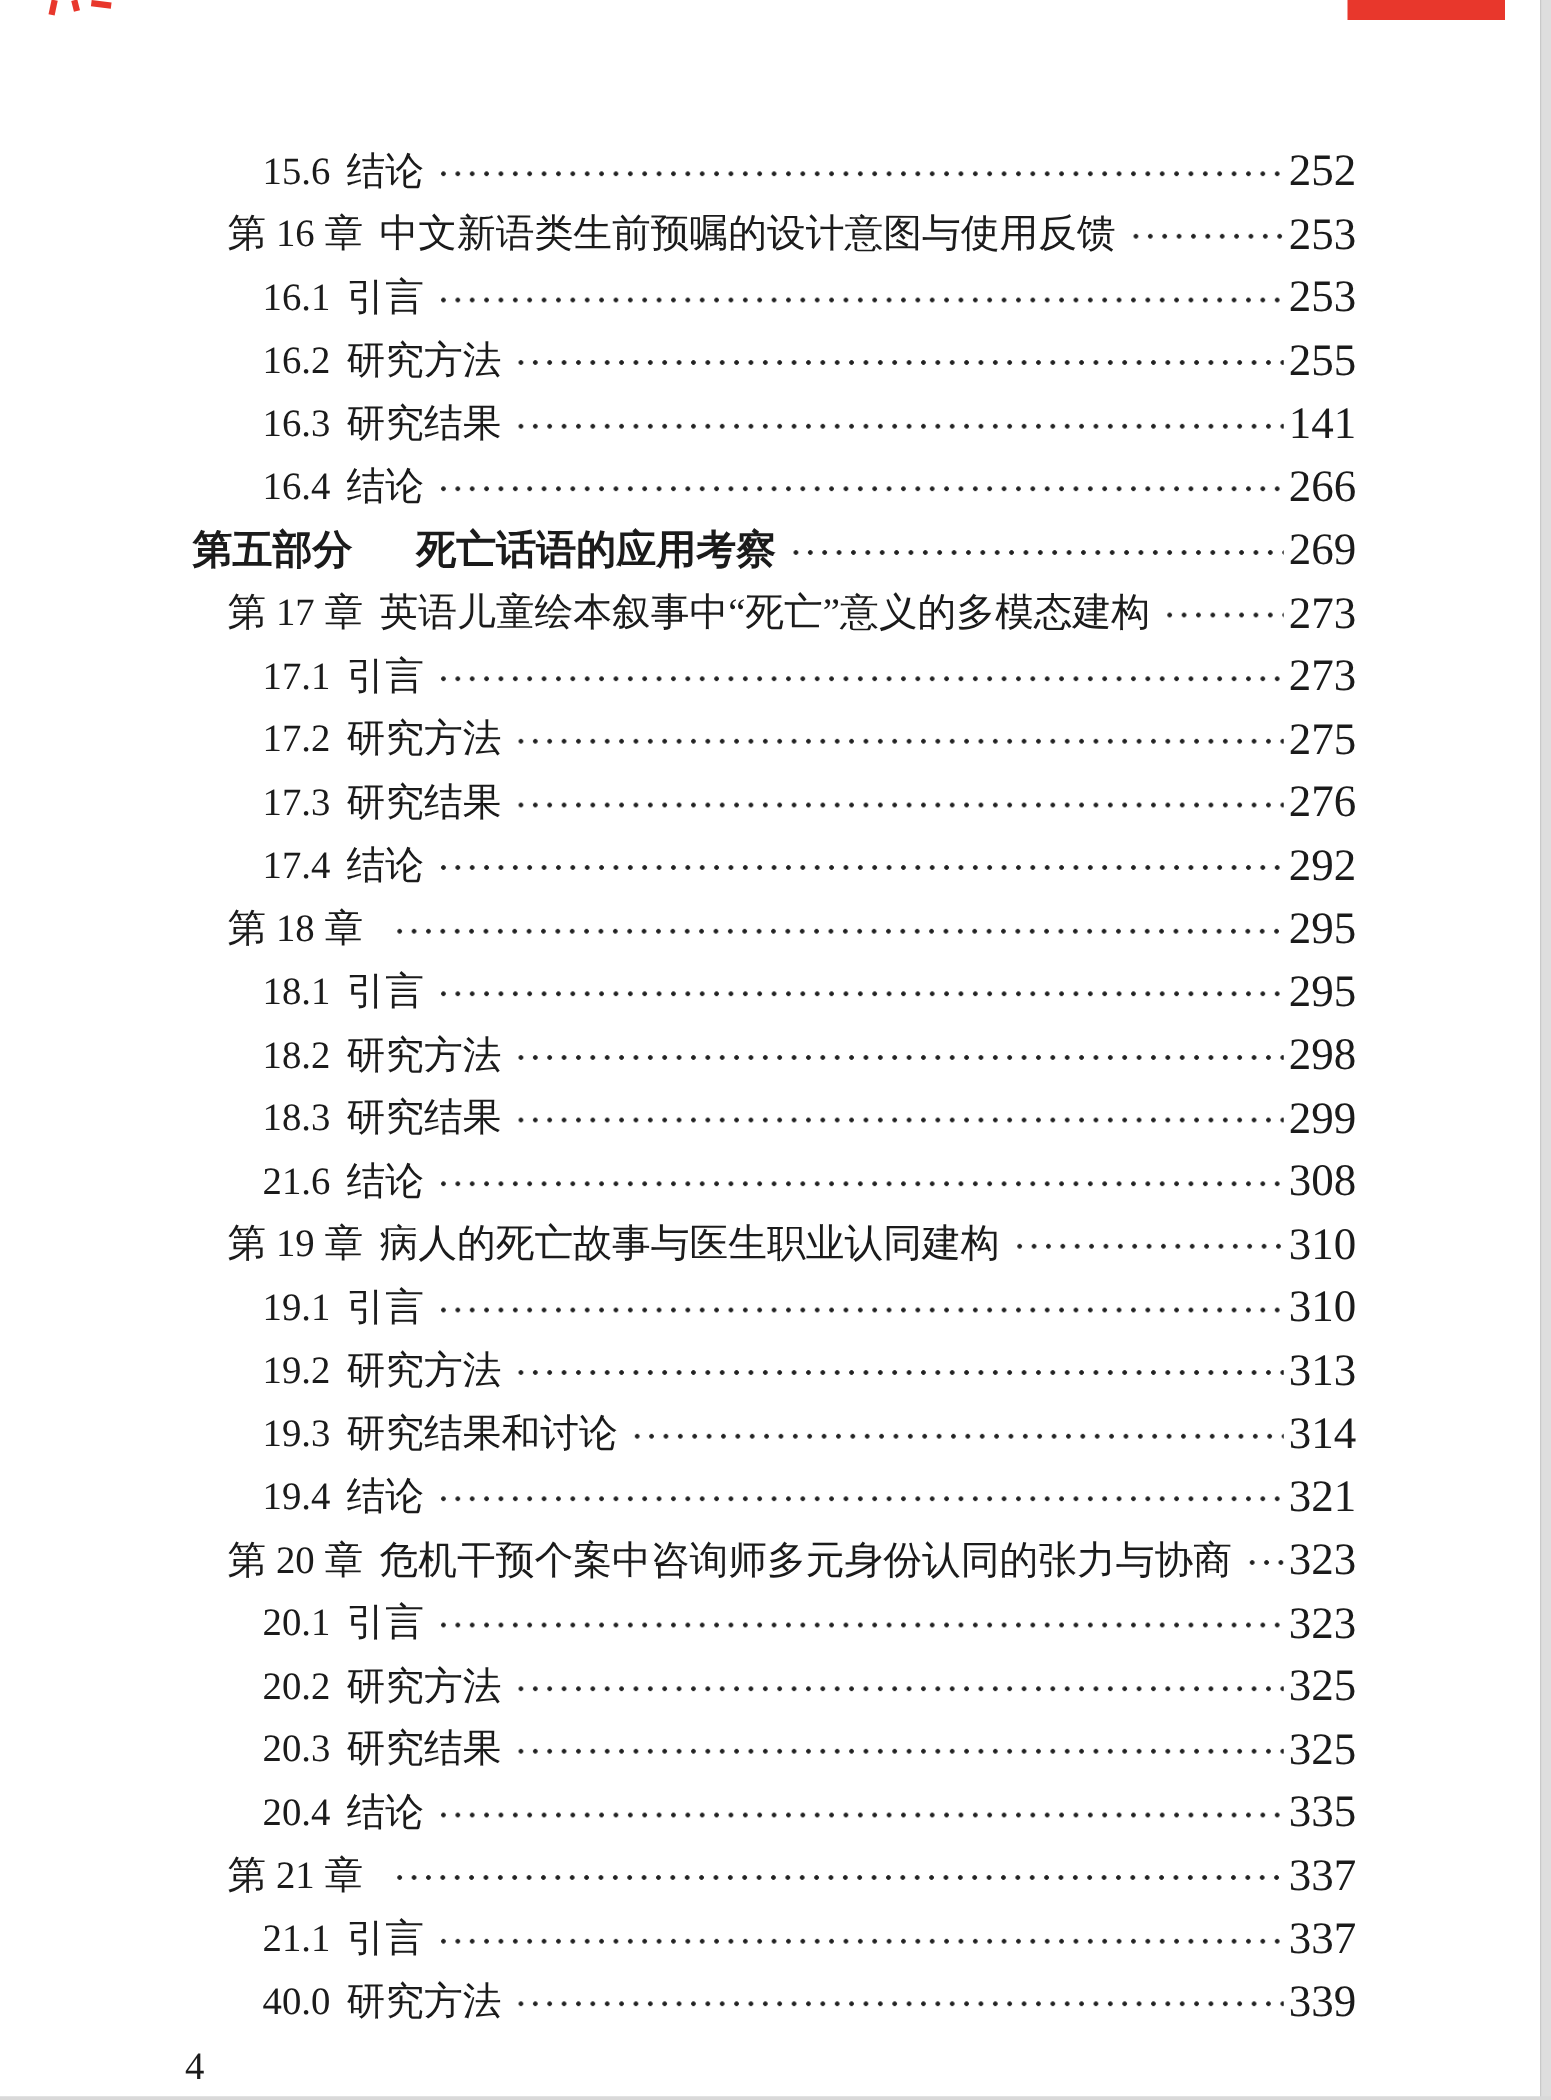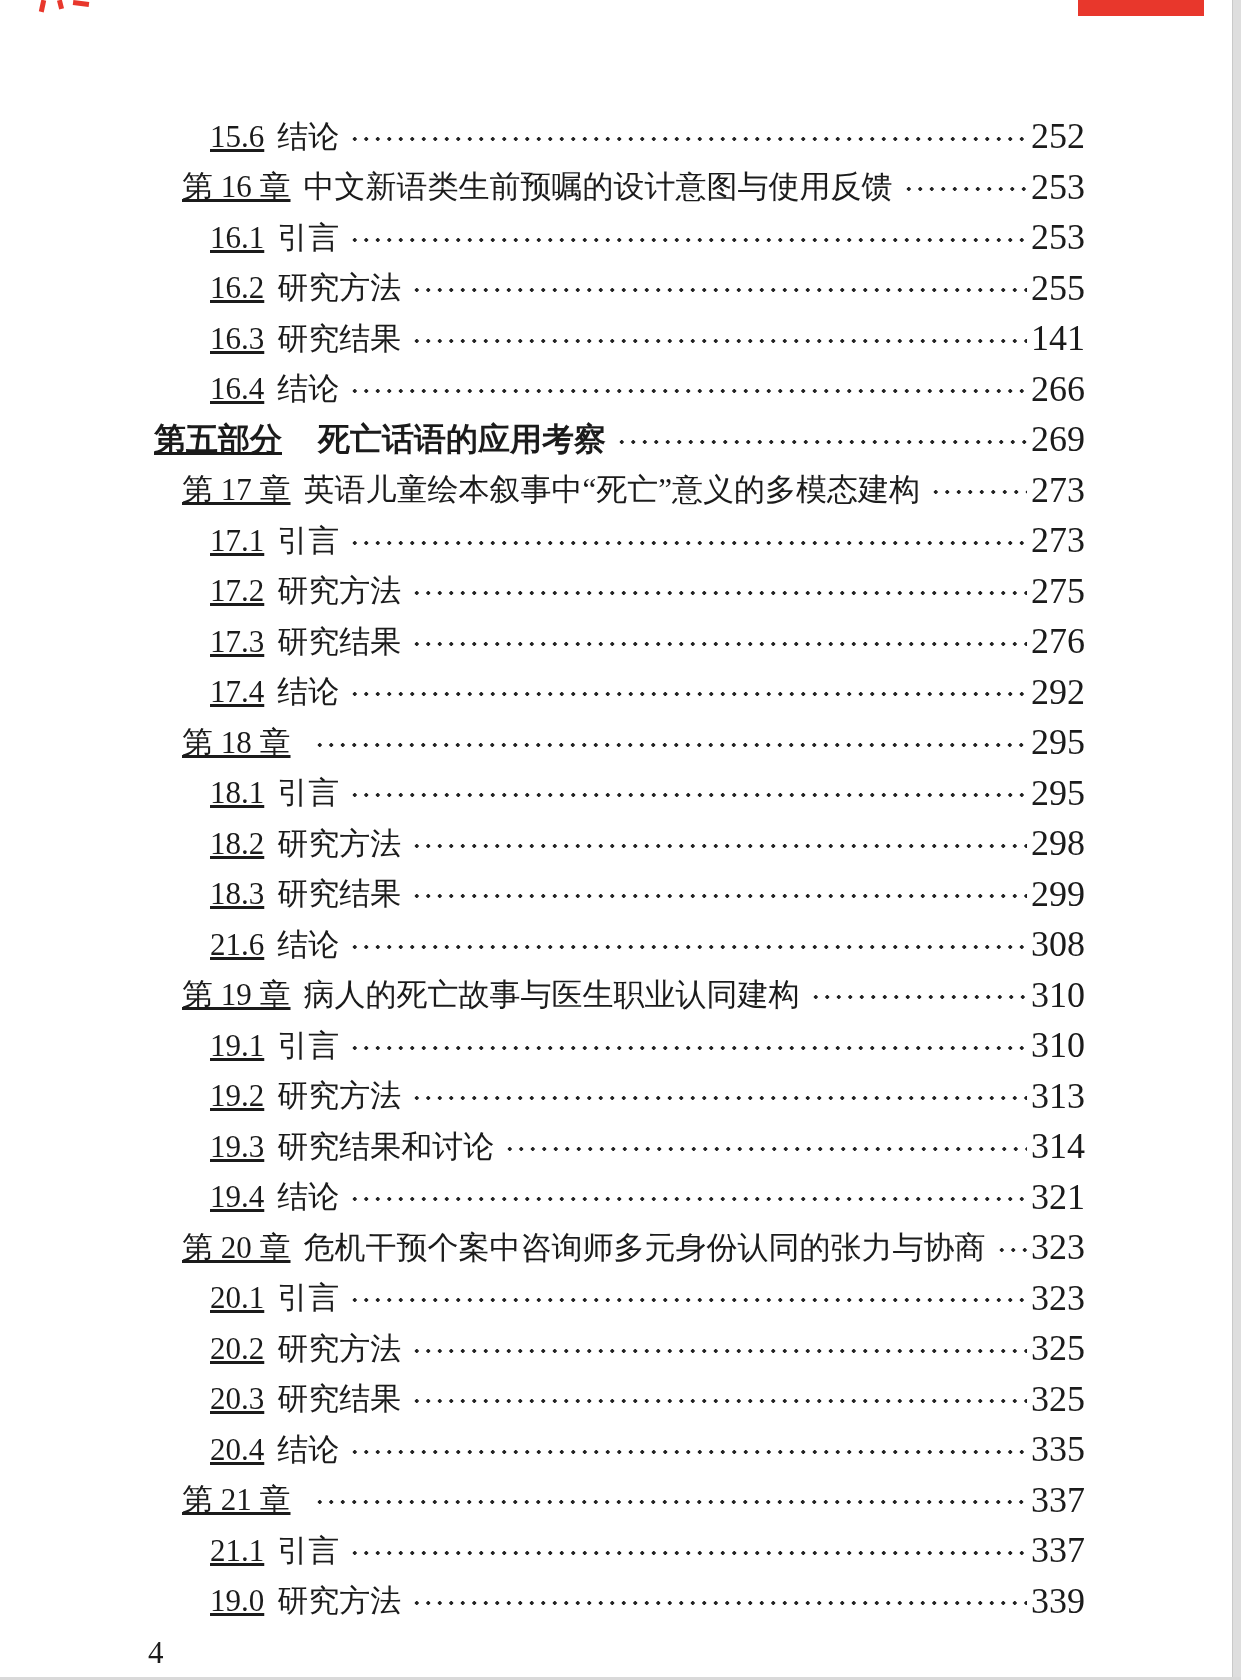--- a/index.html
+++ b/index.html
@@ -30,22 +30,22 @@
     white-space: nowrap;
   }
   .row.section { padding-left: 210px; }
   .row.chapter { padding-left: 182px; }
   .row.part {
     padding-left: 154px;
     font-family: "Liberation Sans", "DejaVu Sans", sans-serif;
     font-weight: bold;
     font-size: 32px;
   }
-  .label { margin-right: 13px; text-decoration: underline; }
-  .row.part .label { margin-right: 36px; }
+  .label { margin-right: 13px; }
+  .row.part .label { margin-right: 51px; }
   .title { }
   .dots {
     flex: 1 1 auto;
     align-self: stretch;
     margin: 0 4px 0 10px;
     min-width: 0;
     background-image: radial-gradient(circle, #222222 1.6px, rgba(0,0,0,0) 2.0px);
     background-size: 11.5px 10px;
     background-position: 0 56%;
     background-repeat: repeat-x;
@@ -292,21 +292,21 @@
   </div>
 
   <div class="row section">
     <span class="label">21.1</span>
     <span class="title">引言</span>
     <span class="dots"></span>
     <span class="pagenum">337</span>
   </div>
 
   <div class="row section">
-    <span class="label">19.0</span>
+    <span class="label">40.0</span>
     <span class="title">研究方法</span>
     <span class="dots"></span>
     <span class="pagenum">339</span>
   </div>
 </main>
 
   <div class="folio">4</div>
 
   <div class="edge-right"></div>
   <div class="edge-bottom"></div>

